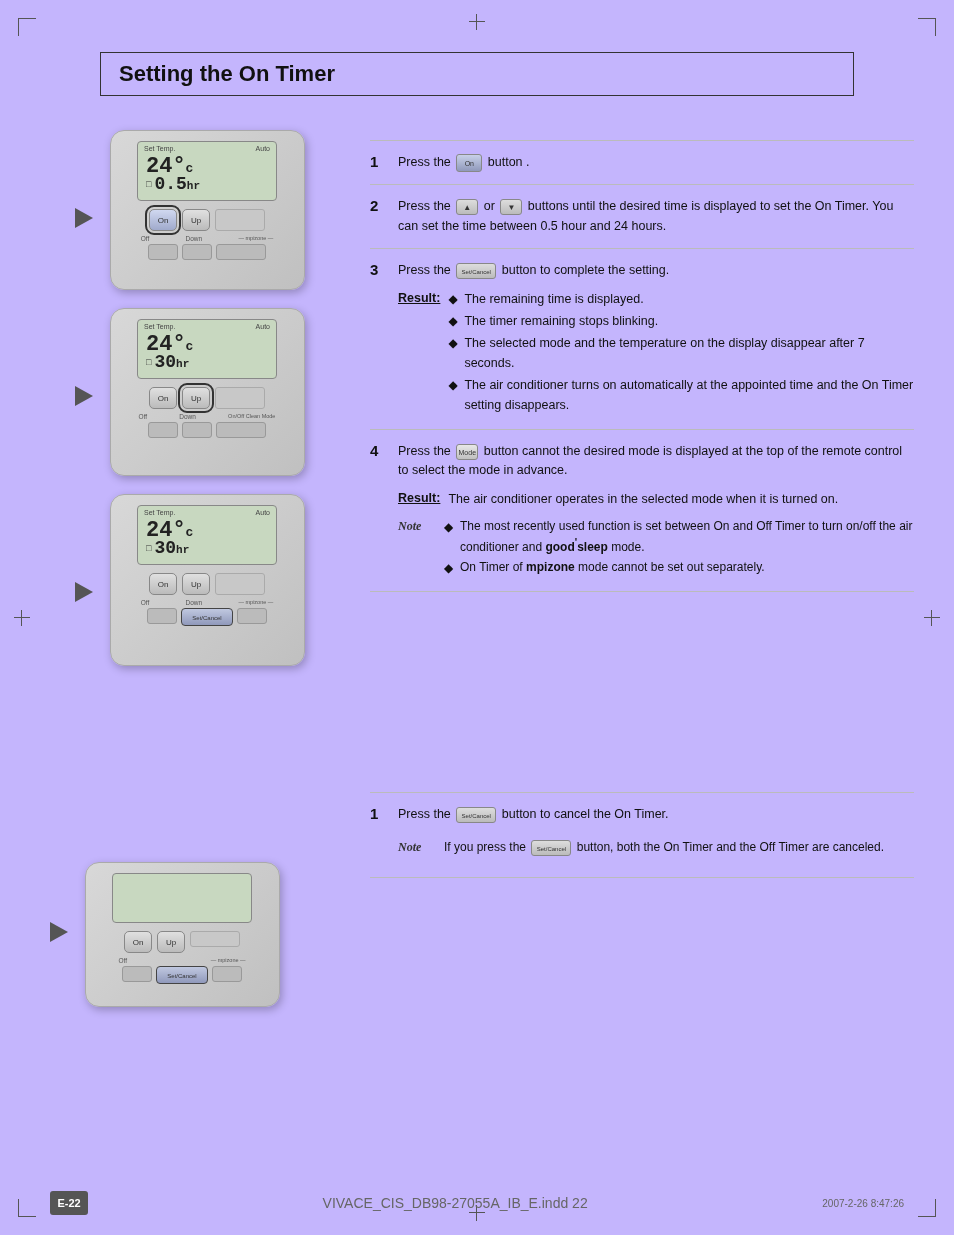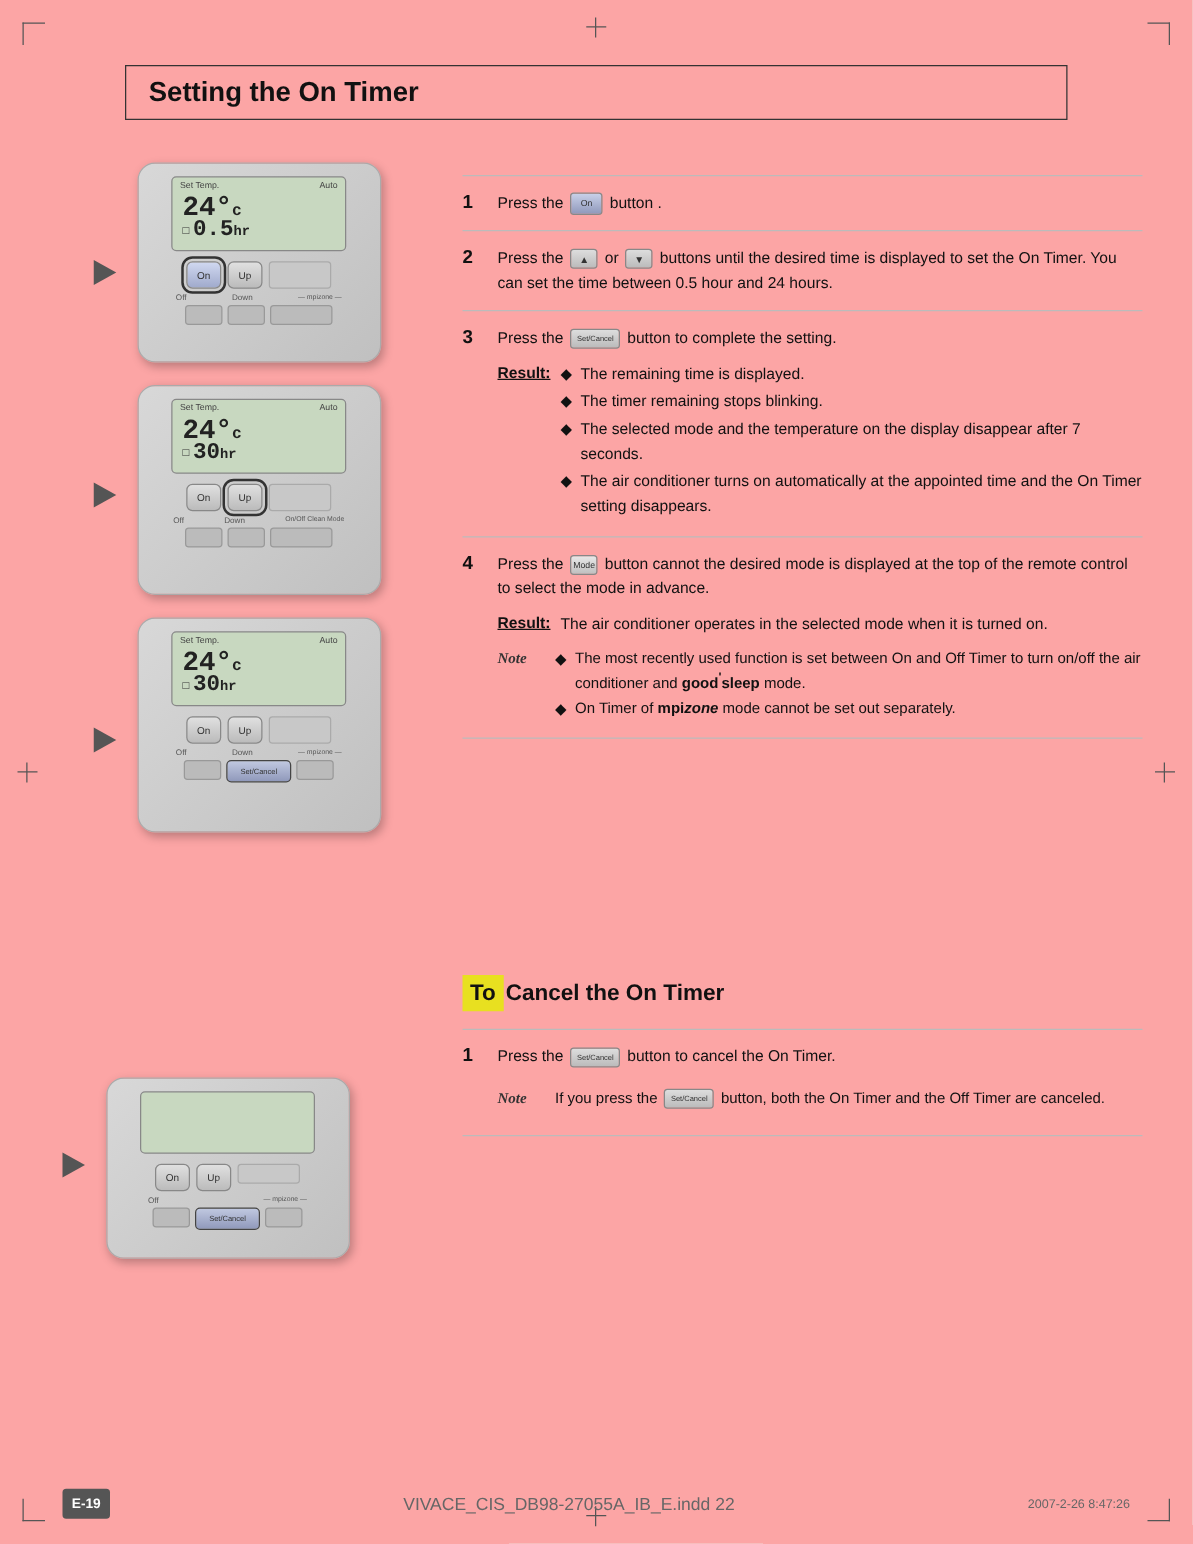--- a/index.html
+++ b/index.html
@@ -10,21 +10,21 @@
       font-family: Arial, Helvetica, sans-serif;
       font-size: 13px;
       color: #222;
       position: relative;
       overflow: hidden;
     }
 
     .page {
       width: 954px;
       height: 1235px;
-      background: #fca5a5;
+      background: #c4b5fd;
       position: relative;
       padding: 0;
     }
 
     
     .corner-mark {
       position: absolute;
       width: 18px;
       height: 18px;
       border-color: #555;
@@ -563,35 +563,31 @@
         </div>
         <div class="note-row">
           <span class="note-label" style="font-family:Georgia,serif; font-style:italic; font-weight:bold;">Note</span>
           <div class="note-content">
             <div class="bullet-item">
               <span class="diamond">◆</span>
               <span>The most recently used function is set between On and Off Timer to turn on/off the air conditioner and <strong>good<sup>'</sup>sleep</strong> mode.</span>
             </div>
             <div class="bullet-item">
               <span class="diamond">◆</span>
-              <span>On Timer of <strong><span style="font-style:normal;">mpi</span><span style="font-style:italic;">zone</span></strong> mode cannot be set out separately.</span>
+              <span>On Timer of <strong><span style="font-style:normal;">mpi</span><span style="">zone</span></strong> mode cannot be set out separately.</span>
             </div>
           </div>
         </div>
       </div>
     </div>
 
     <div class="divider"></div>
   </div>
 
   <div class="cancel-section">
-    <div class="cancel-title-bar">
-      <span class="cancel-title-accent">To</span>
-      <span class="cancel-title-rest">Cancel the On Timer</span>
-    </div>
 
     <div class="divider"></div>
 
     <div class="step-row" style="margin-top:10px;">
       <div class="step-num">1</div>
       <div class="step-content">
         <span>Press the </span>
         <span class="btn-inline" style="width:40px;height:16px;line-height:16px;font-size:6px;">Set/Cancel</span>
         <span> button to cancel the On Timer.</span>
 
@@ -604,19 +600,19 @@
           </div>
         </div>
       </div>
     </div>
 
     <div class="divider" style="margin-top:20px;"></div>
   </div>
 
   <div class="footer">
     <div class="page-badge">
-      <span>E-19</span>
+      <span>E-22</span>
     </div>
     <div class="footer-file">VIVACE_CIS_DB98-27055A_IB_E.indd  22</div>
     <div class="footer-date">2007-2-26  8:47:26</div>
   </div>
 
 </div>
 
 </body></html>

